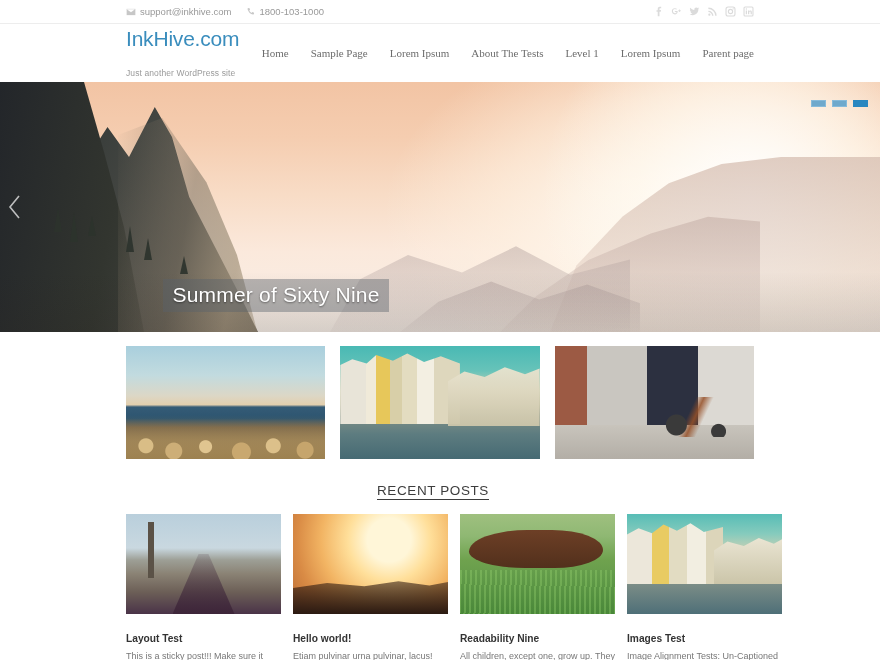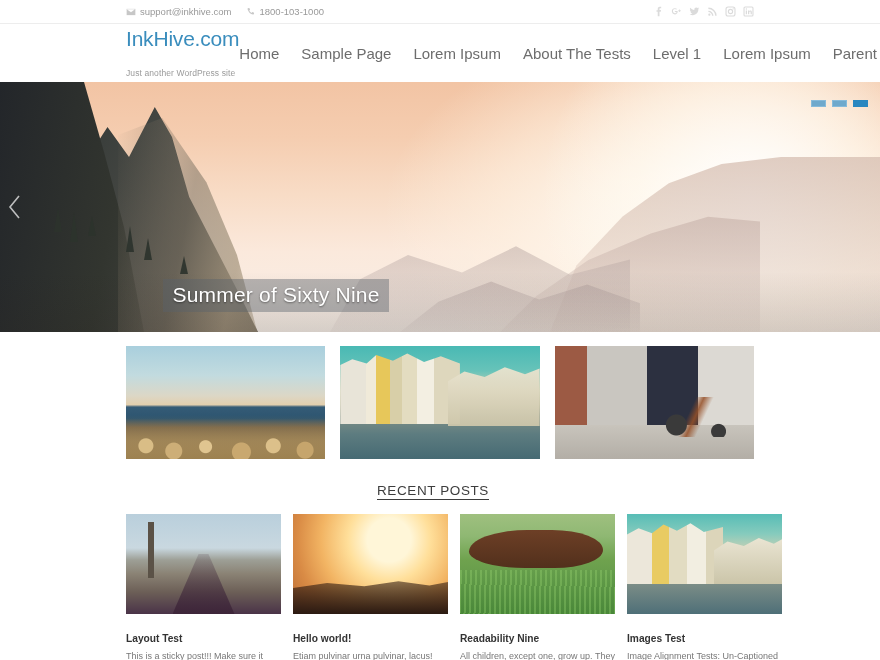--- a/index.html
+++ b/index.html
@@ -46,24 +46,25 @@
     line-height: 1.05;
   }
   .brand-tag {
     font-size: 8.5px;
     color: #9a9a9a;
     margin-top: 18px;
     letter-spacing: .1px;
   }
   .nav { margin-left: auto; display: flex; align-items: center; gap: 22px; }
   .nav-item {
-    font-size: 15px;
+    font-size: 11px;
     color: #6d6d6d;
     white-space: nowrap;
     cursor: pointer;
+    font-family: Liberation Serif, serif;
   }
 
   
   .hero {
     position: relative;
     height: 250px;
     overflow: hidden;
     background: #f6e2d2;
   }
   .hero-sky {

